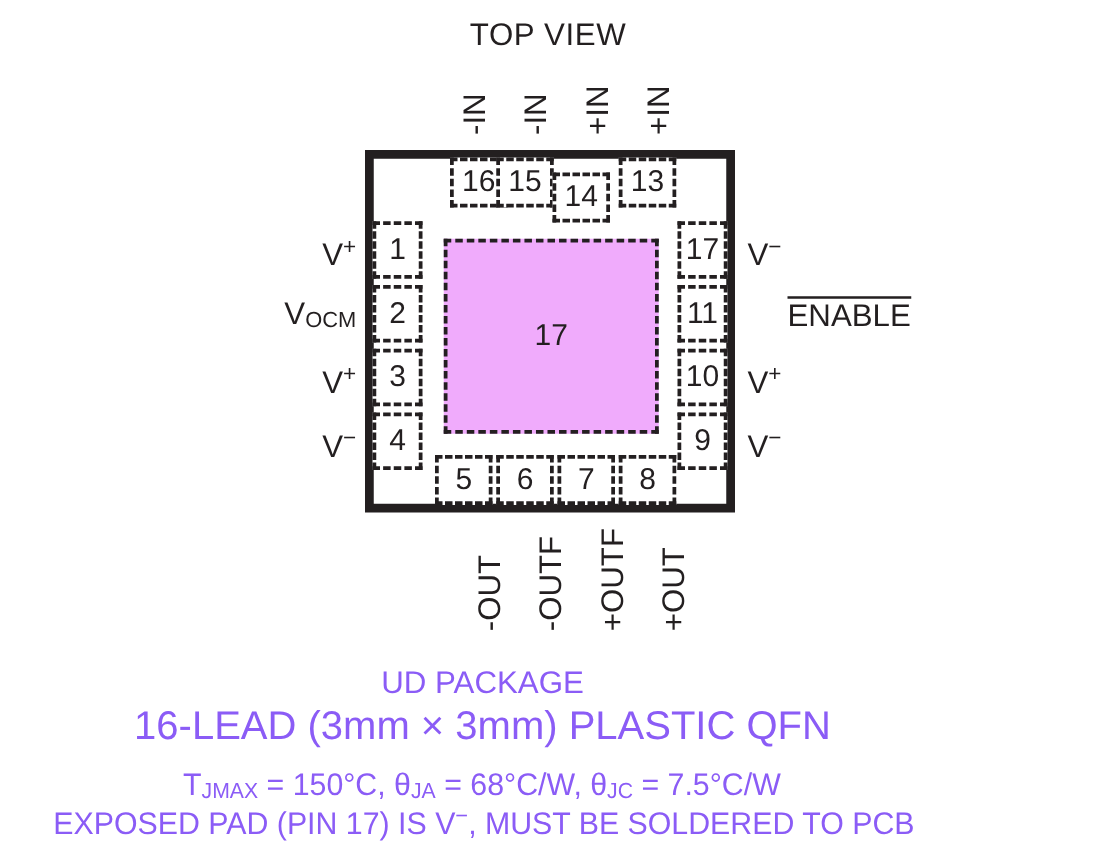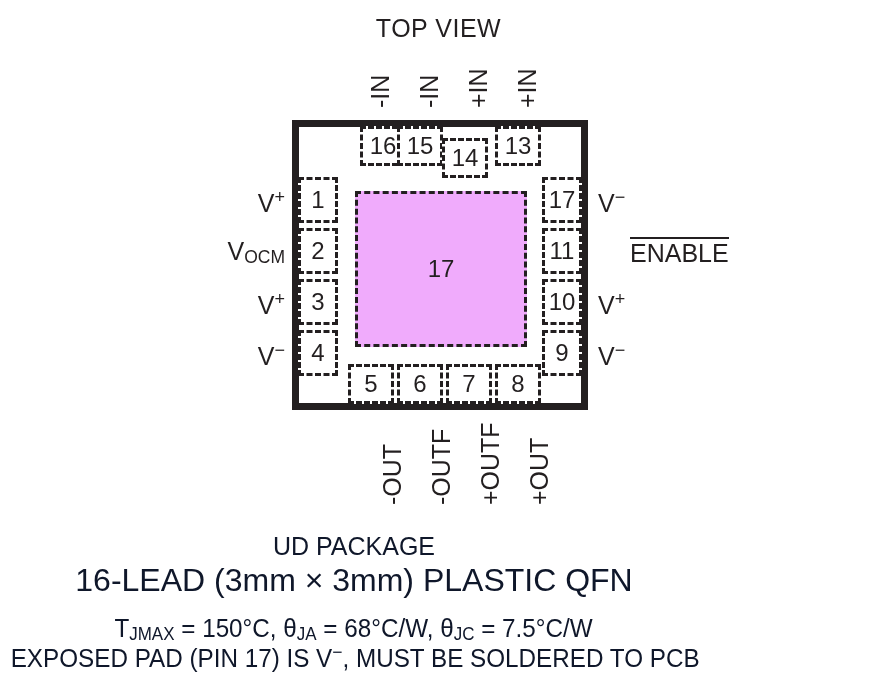--- a/index.html
+++ b/index.html
@@ -115,22 +115,23 @@
     white-space: nowrap;
     transform-origin: 0 0;
     transform: rotate(-90deg);
   }
 
   
   .caption-line {
     left: 0;
     width: 708px;
     text-align: center;
-    color: #0f172a;
+    color: #8b5cf6;
     white-space: nowrap;
+    padding-left: 32px;
   }
   #caption-package   { top: 532px; font-size: 25px; }
   #caption-leadspec  { top: 562px; font-size: 32px; }
   #caption-thermal   { top: 614px; font-size: 25px; }
   #caption-exposed   { top: 642px; font-size: 25px; }
   #caption-exposed .cond,
   #caption-thermal .cond {
     display: inline-block;
     transform: scaleX(0.97);
     transform-origin: center;

